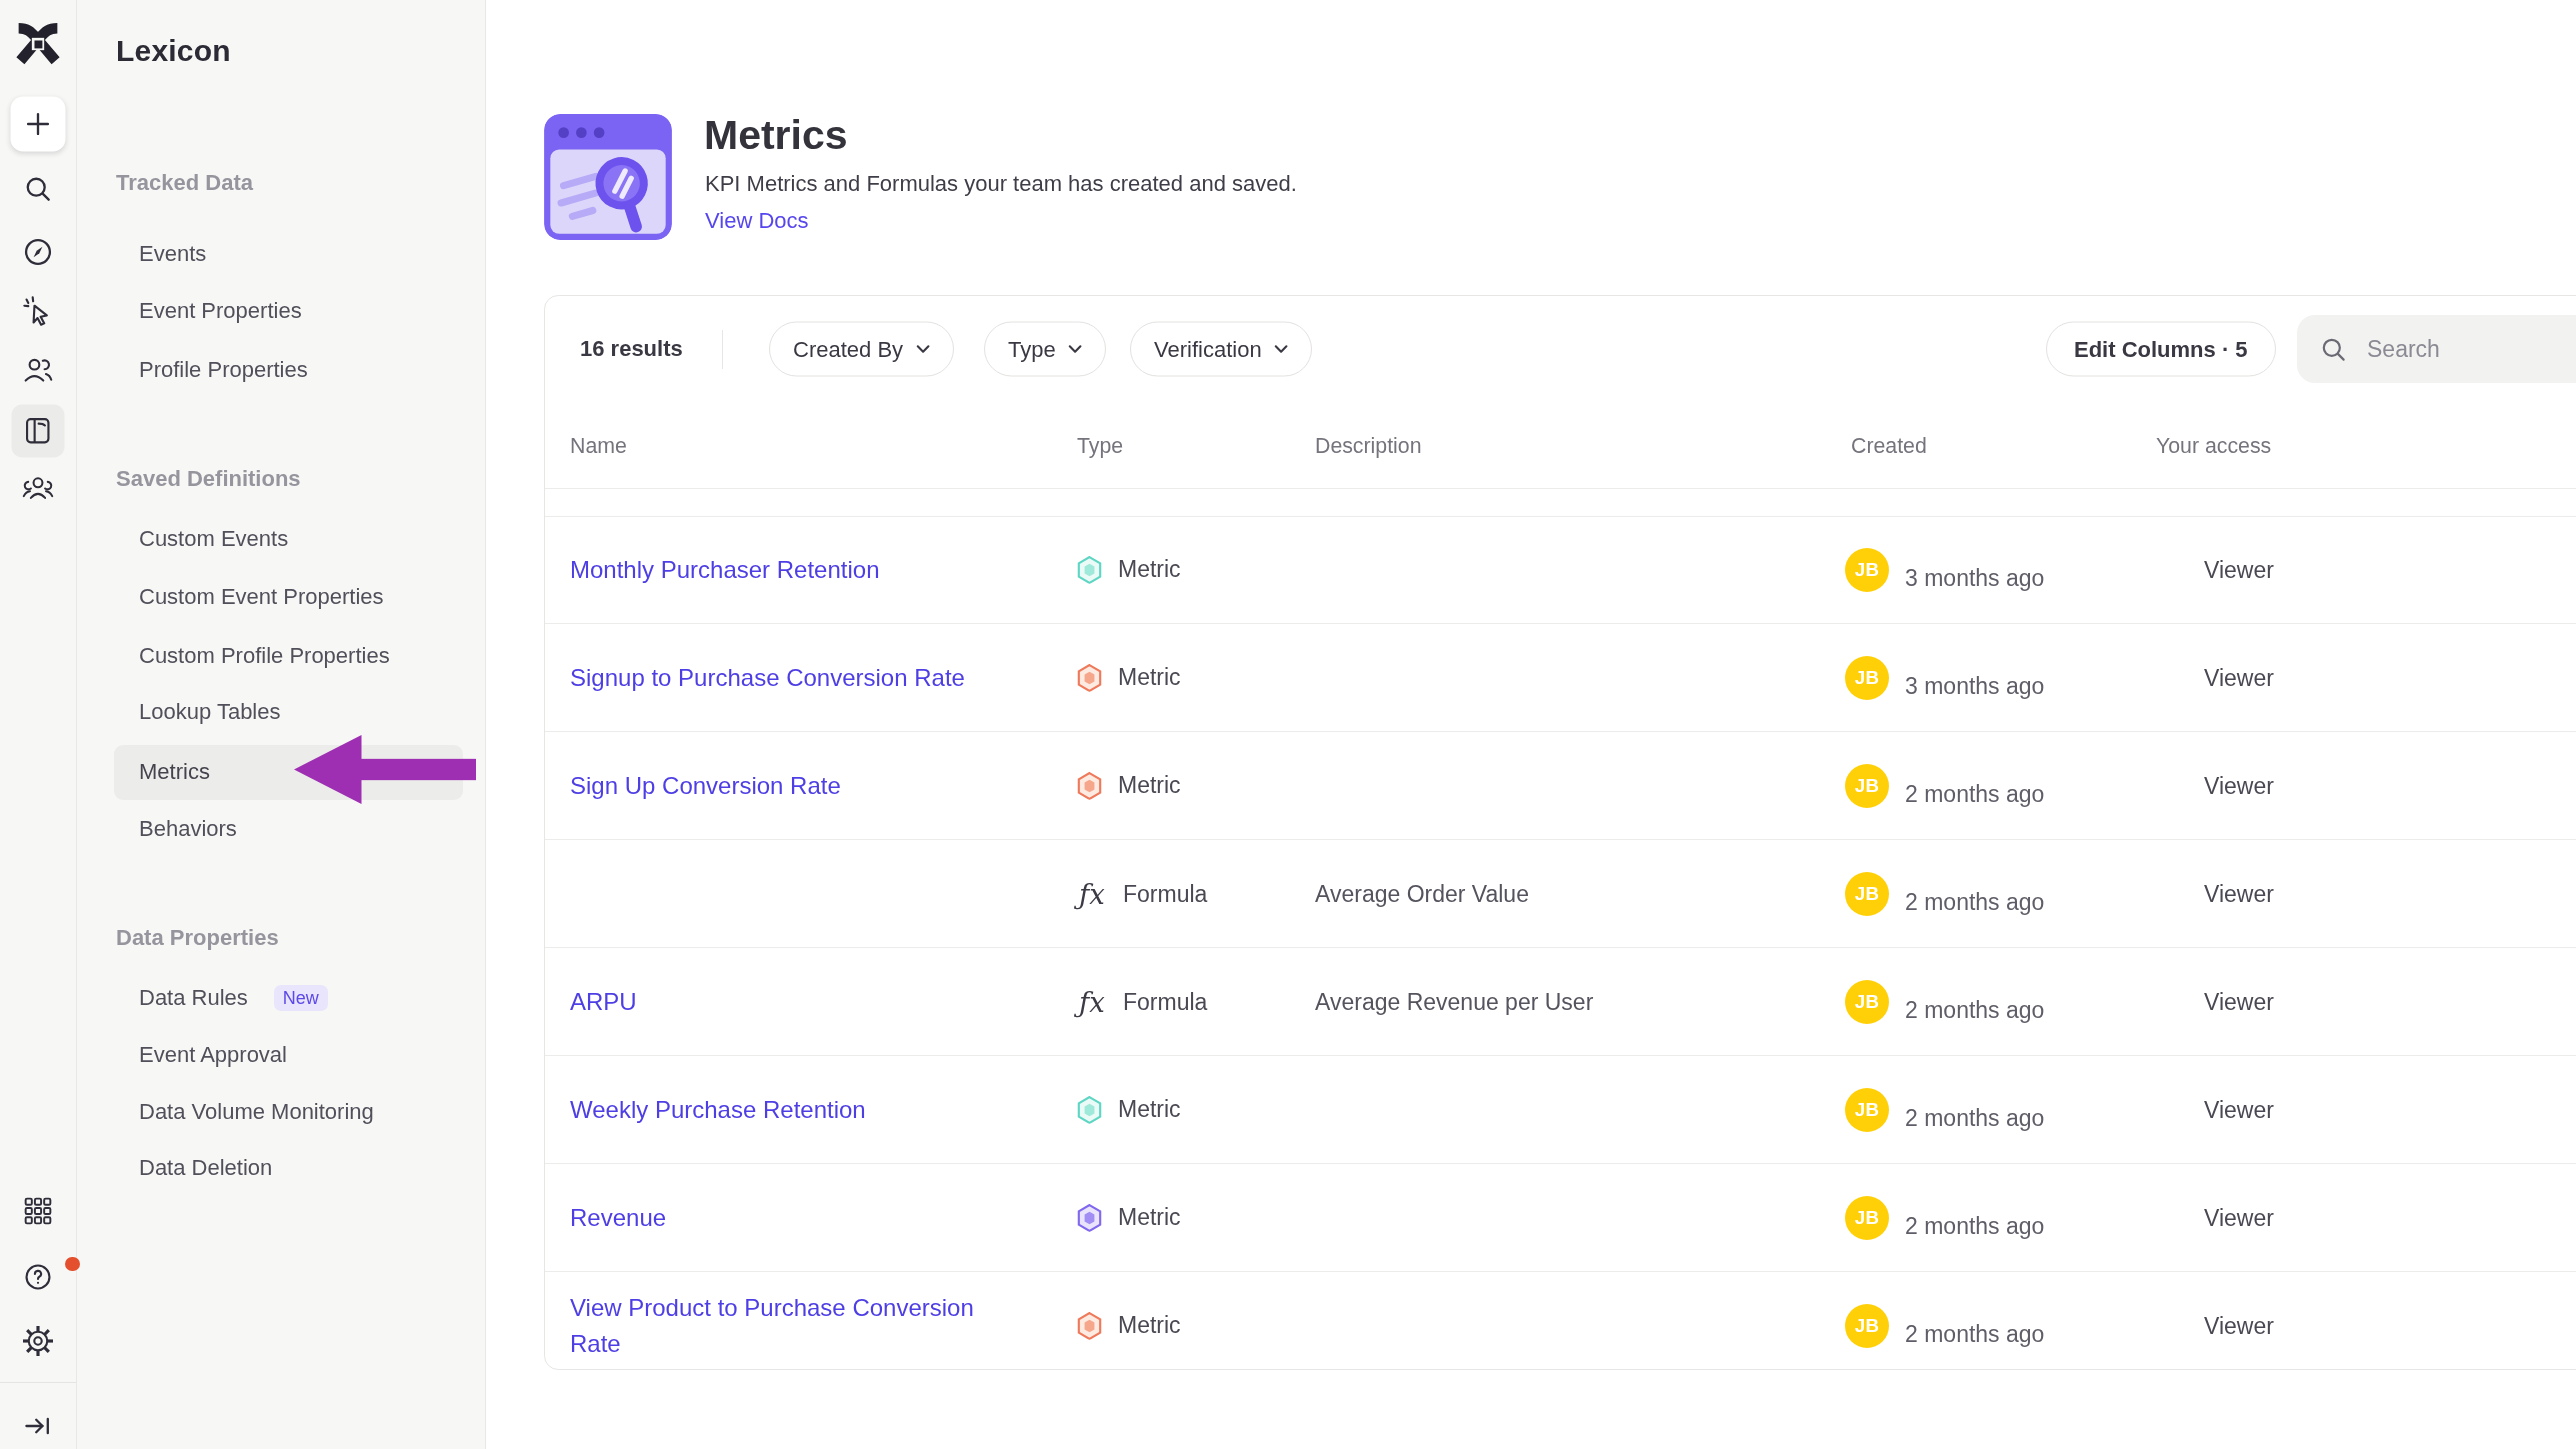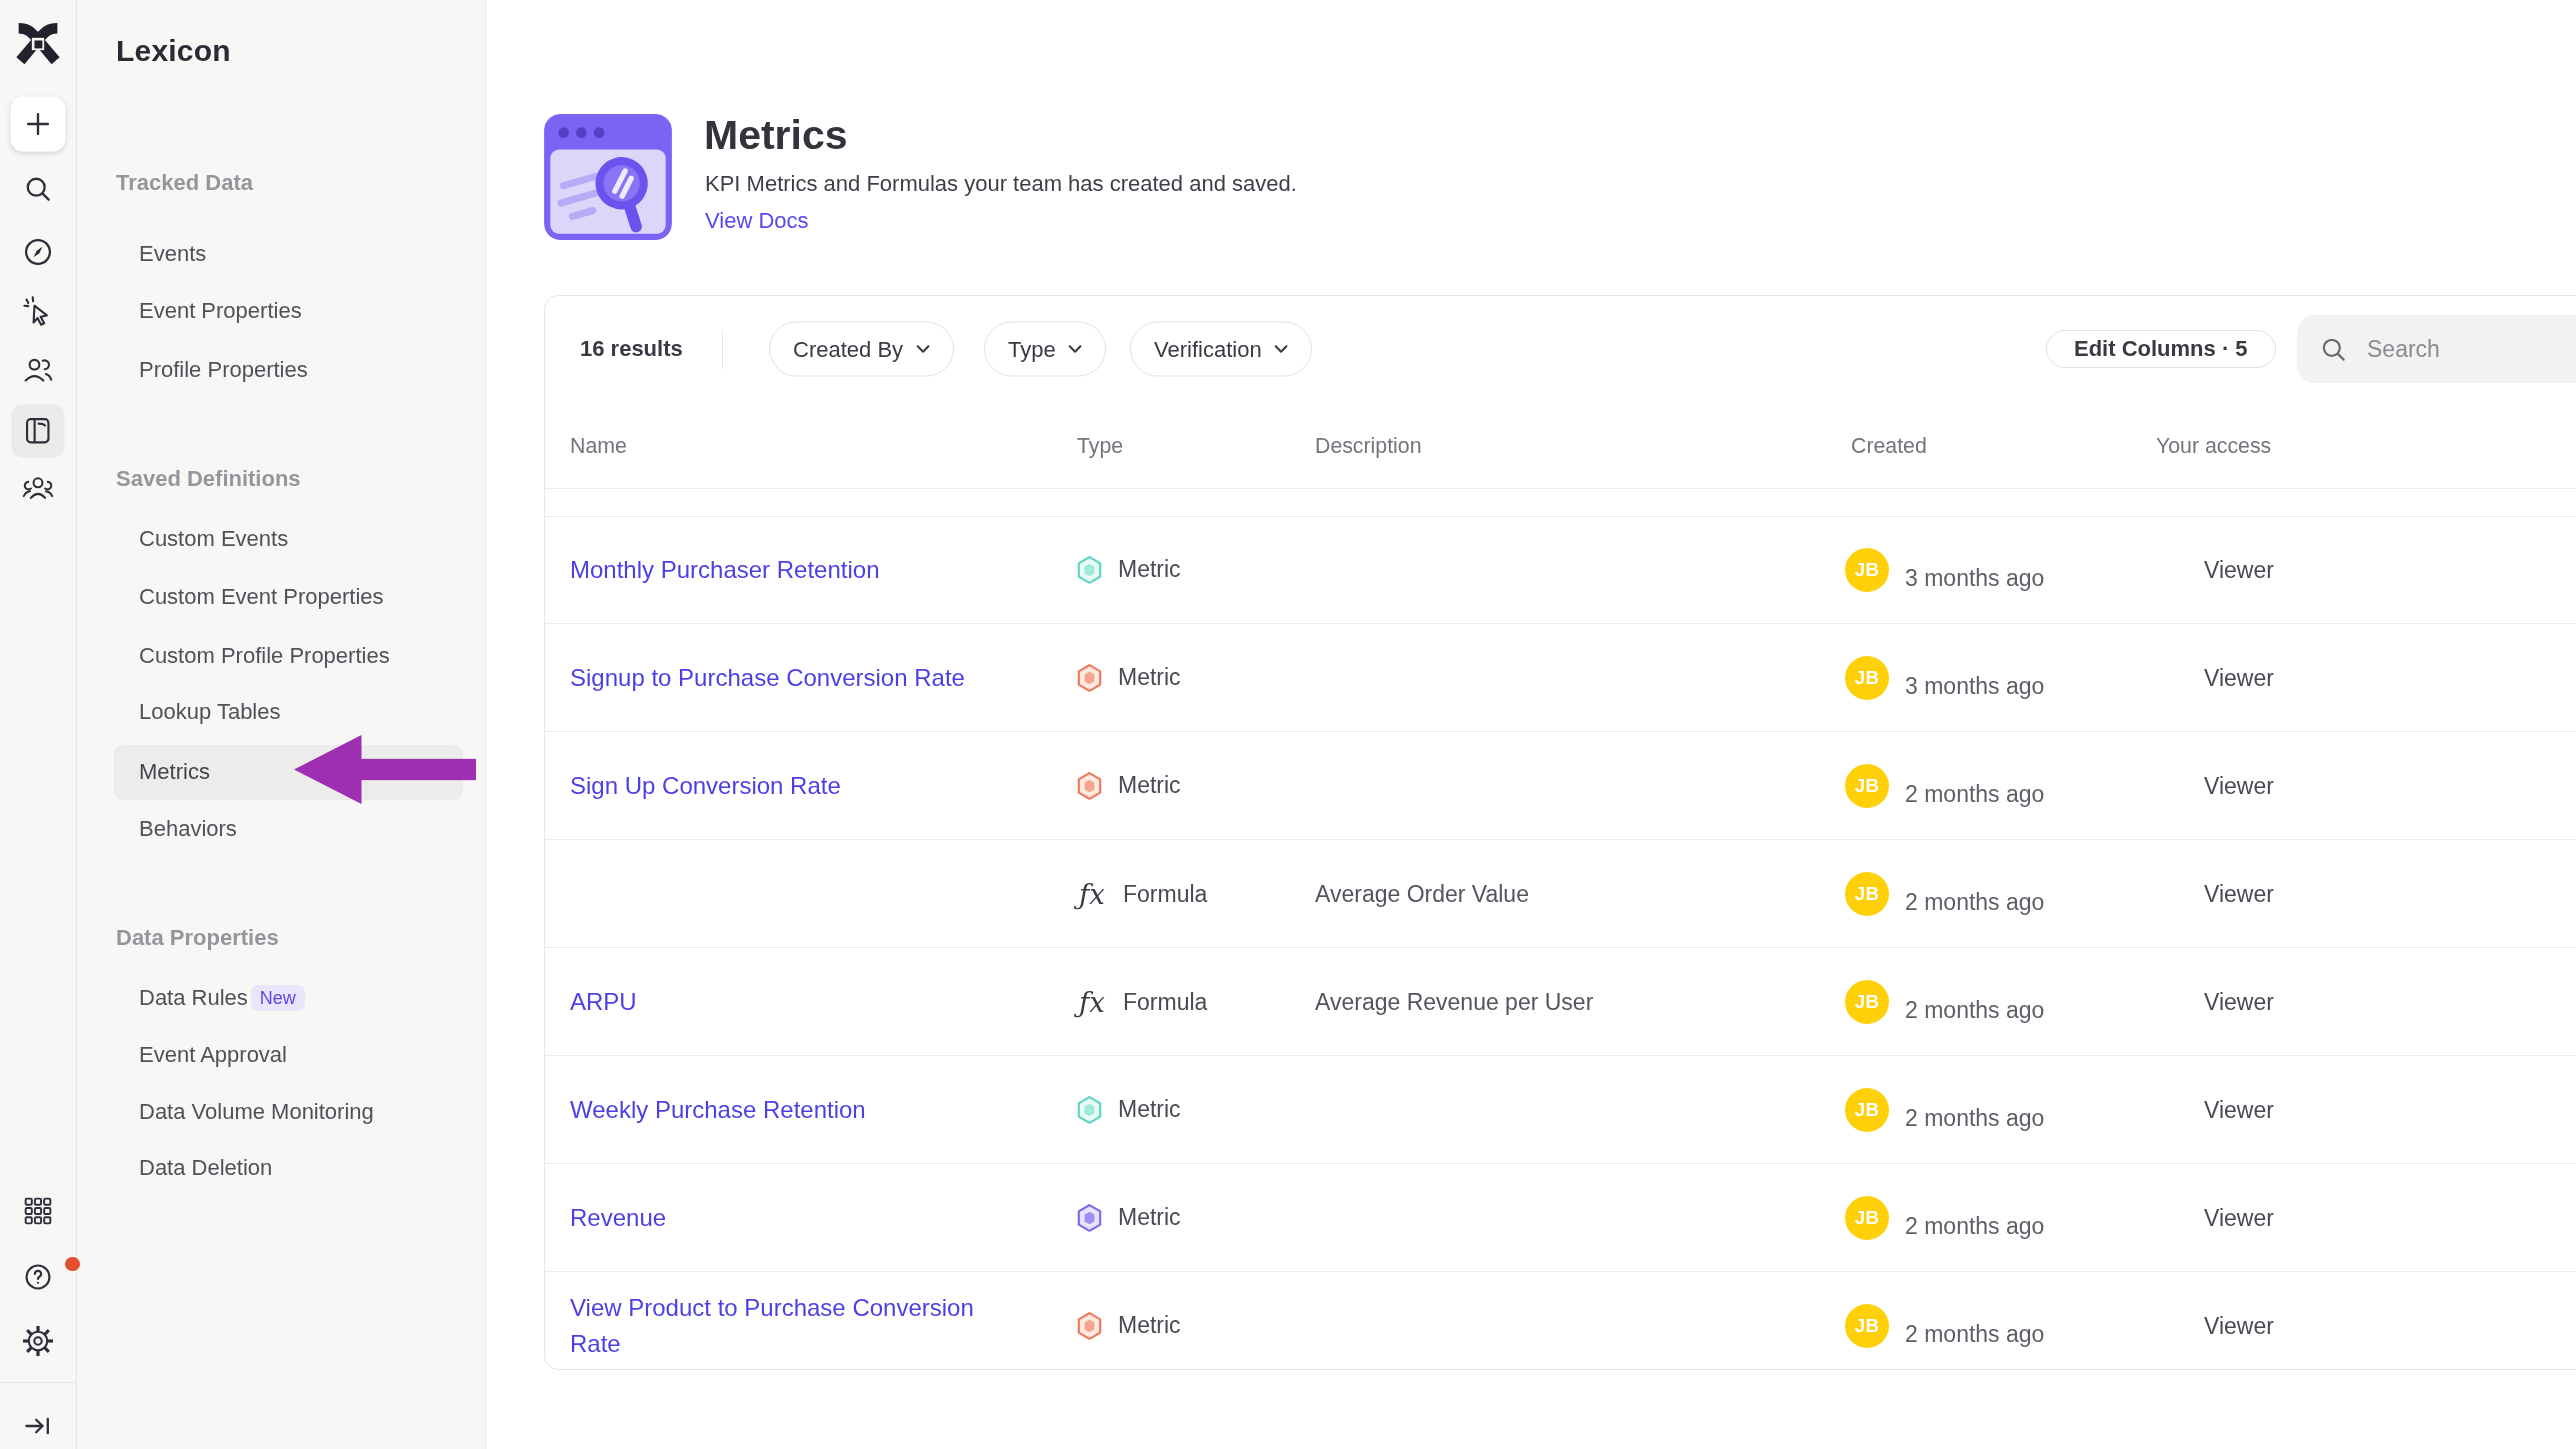--- a/index.html
+++ b/index.html
@@ -16,36 +16,36 @@
   .active-sq{width:53px;height:53px;background:#ebebe9;border-radius:10.7px;}
   .rail-divider{position:absolute;left:0;top:1382px;width:76px;height:0.9px;background:#e5e4e2;}
   .help-wrap{position:relative;}
   .help-dot{position:absolute;right:-3.6px;top:-5.3px;width:14.2px;height:14.2px;border-radius:50%;background:#e4502d;}
   
   .sidebar{position:absolute;left:76px;top:0;width:409px;height:1450px;background:#f7f7f5;border-right:0.9px solid #e9e8e6;z-index:3;}
   .sb-title{position:absolute;left:40px;top:51px;transform:translateY(-50%);font-size:30px;font-weight:700;color:#2c2a35;letter-spacing:0.2px;}
   .sb-header{position:absolute;left:40px;transform:translateY(-50%);font-size:22px;font-weight:600;color:#96949d;}
   .sb-item{position:absolute;left:63px;transform:translateY(-50%);font-size:22px;color:#514f5a;display:flex;align-items:center;cursor:pointer;white-space:nowrap;}
   .sb-active-pill{position:absolute;left:38px;top:745px;width:349px;height:55px;background:#ececea;border-radius:9px;}
-  .badge-new{margin-left:3px;background:#e9e5fc;color:#5b49e8;font-size:18px;font-weight:500;padding:3.6px 9px;border-radius:7px;line-height:1;}
+  .badge-new{margin-left:26px;background:#e9e5fc;color:#5b49e8;font-size:18px;font-weight:500;padding:3.6px 9px;border-radius:7px;line-height:1;}
   
   .annot-arrow{position:absolute;left:294px;top:733px;z-index:6;pointer-events:none;}
   
   .app-icon{position:absolute;left:544px;top:114px;width:128px;height:126px;border-radius:16px;overflow:hidden;}
   .page-title{position:absolute;left:704px;top:135px;transform:translateY(-50%);font-size:41px;font-weight:700;color:#34323b;}
   .page-desc{position:absolute;left:705px;top:184px;transform:translateY(-50%);font-size:22px;color:#3f3d47;}
   .page-link{position:absolute;left:705px;top:221px;transform:translateY(-50%);font-size:22px;font-weight:500;color:#5646ee;cursor:pointer;}
   
   .card{position:absolute;left:544px;top:295px;width:2053px;height:1073px;background:#fff;border:0.9px solid #e7e6e4;border-radius:14.2px;z-index:1;}
   .toolbar{position:absolute;left:0;top:0;width:100%;height:107px;}
   .results{position:absolute;left:35px;top:53px;transform:translateY(-50%);font-size:22px;font-weight:600;color:#3a3842;}
   .tb-sep{position:absolute;left:177px;top:34px;width:0.9px;height:39px;background:#e7e6e4;}
   .filter-btn{position:absolute;top:53px;transform:translateY(-50%);height:55px;border:0.9px solid #e3e2e0;border-radius:27.6px;background:#fff;
     display:flex;align-items:center;gap:12.5px;padding:4px 23px;font-size:22px;font-weight:500;color:#3a3842;cursor:pointer;box-sizing:border-box;}
-  .edit-cols{position:absolute;left:1501px;top:53px;transform:translateY(-50%);height:38px;border:0.9px solid #e3e2e0;border-radius:27.6px;background:#fff;
+  .edit-cols{position:absolute;left:1501px;top:53px;transform:translateY(-50%);height:55px;border:0.9px solid #e3e2e0;border-radius:27.6px;background:#fff;
     display:flex;align-items:center;padding:0 27px;font-size:22px;font-weight:600;color:#3a3842;cursor:pointer;box-sizing:border-box;}
   .searchbox{position:absolute;left:1752px;top:53px;transform:translateY(-50%);height:68px;width:374px;background:#f2f2f0;border-radius:18px;
     display:flex;align-items:center;gap:18px;padding:0 23px;box-sizing:border-box;cursor:text;}
   .searchbox input{border:none;outline:none;background:transparent;font-size:23px;color:#55535d;font-family:"Liberation Sans",sans-serif;width:231px;}
   .searchbox input::placeholder{color:#8b8993;}
   .thead{position:absolute;left:0;top:107px;width:100%;height:85px;border-bottom:0.9px solid #ececea;}
   .th{position:absolute;top:50%;transform:translateY(-50%);font-size:21.3px;color:#75737c;}
   .sliver{position:absolute;left:0;top:191px;width:100%;height:28.5px;border-bottom:0.9px solid #ececea;}
   .tbody{position:absolute;left:0;top:220px;width:100%;}
   .row{position:relative;height:107px;border-bottom:0.9px solid #ececea;}

